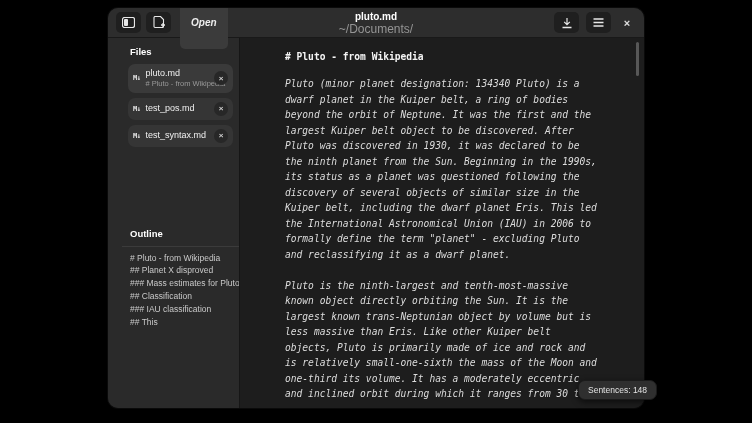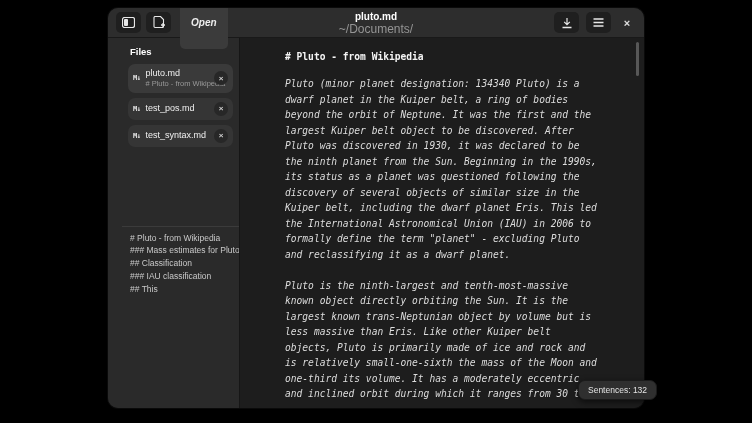--- a/index.html
+++ b/index.html
@@ -184,22 +184,24 @@
         <span class="md-badge">M↓</span>
         <span class="file-texts">
           <div class="file-name">test_syntax.md</div>
         </span>
         <span class="card-close">
             <span>×</span>
           </span>
       </div>
 
       <div class="outline-section">
+        <div class="section-label">Outline</div>
         <div class="outline-divider"></div>
         <div class="outline-item"># Pluto - from Wikipedia</div>
+        <div class="outline-item">## Planet X disproved</div>
         <div class="outline-item">### Mass estimates for Pluto</div>
         <div class="outline-item">## Classification</div>
         <div class="outline-item">### IAU classification</div>
         <div class="outline-item">## This</div>
       </div>
     </div>
 
     <div class="main">
       <div class="scrollbar"></div>
       <div class="text-col">
@@ -222,13 +224,13 @@
 less massive than Eris. Like other Kuiper belt
 objects, Pluto is primarily made of ice and rock and
 is relatively small-one-sixth the mass of the Moon and
 one-third its volume. It has a moderately eccentric
 and inclined orbit during which it ranges from 30 to</div>
       </div>
     </div>
   </div>
 </div>
 
-<div class="stat-tooltip">Sentences: 132</div>
+<div class="stat-tooltip">Sentences: 148</div>
 
 </body></html>

